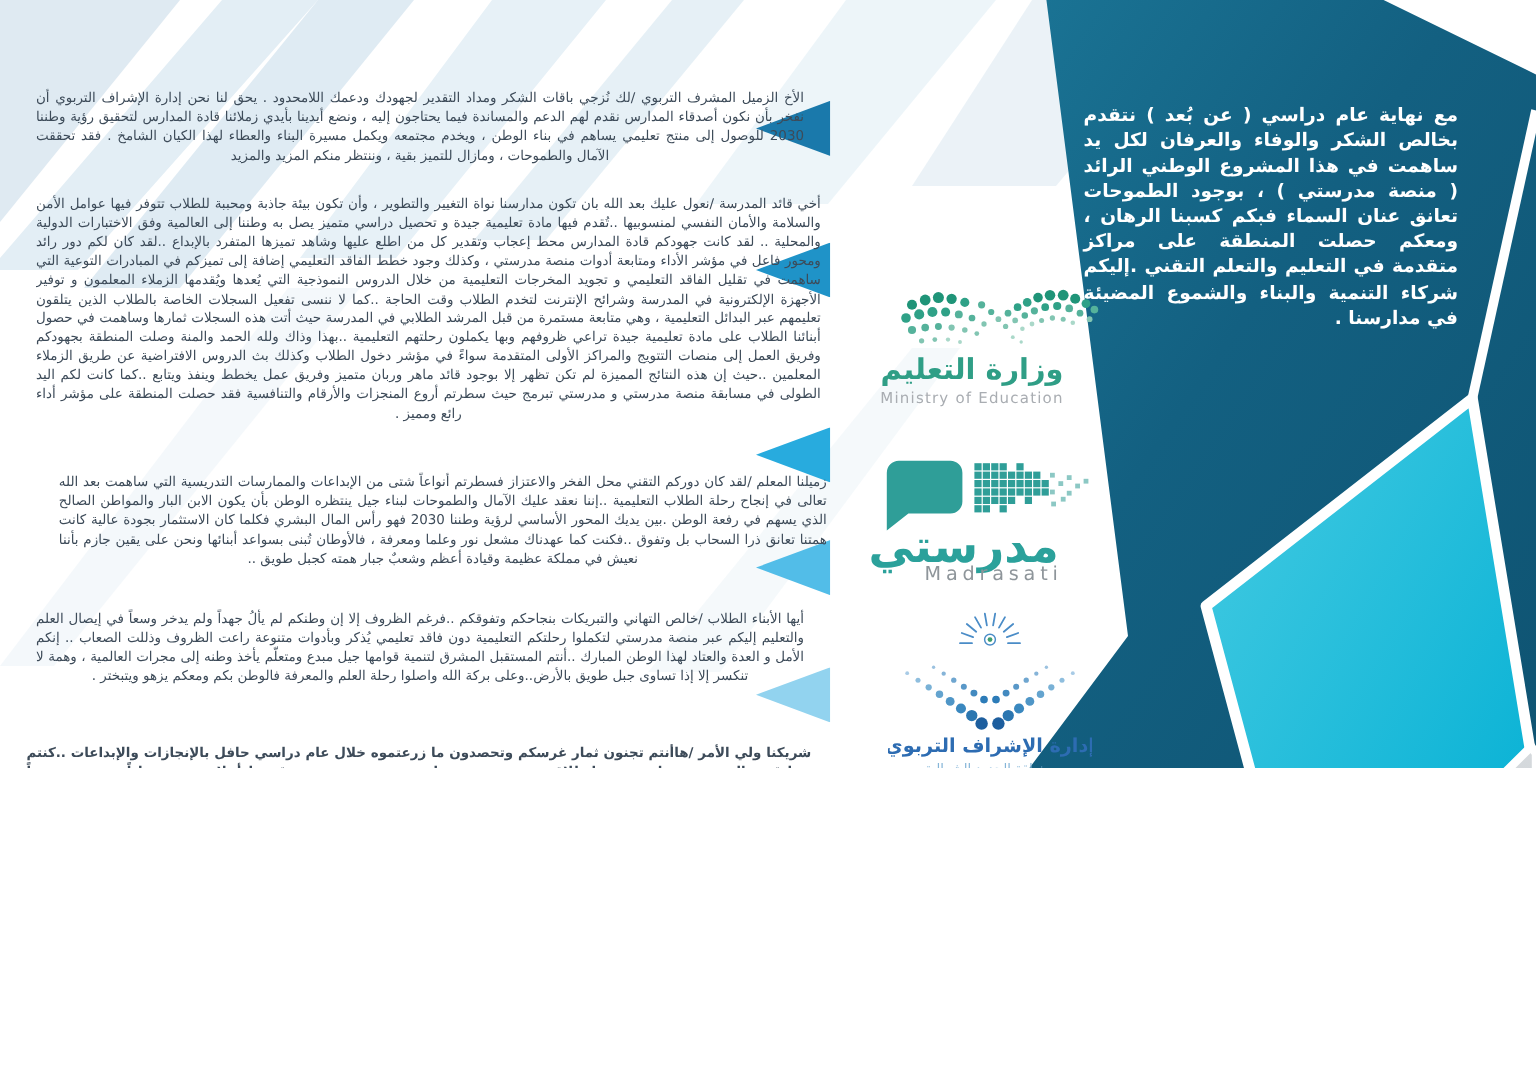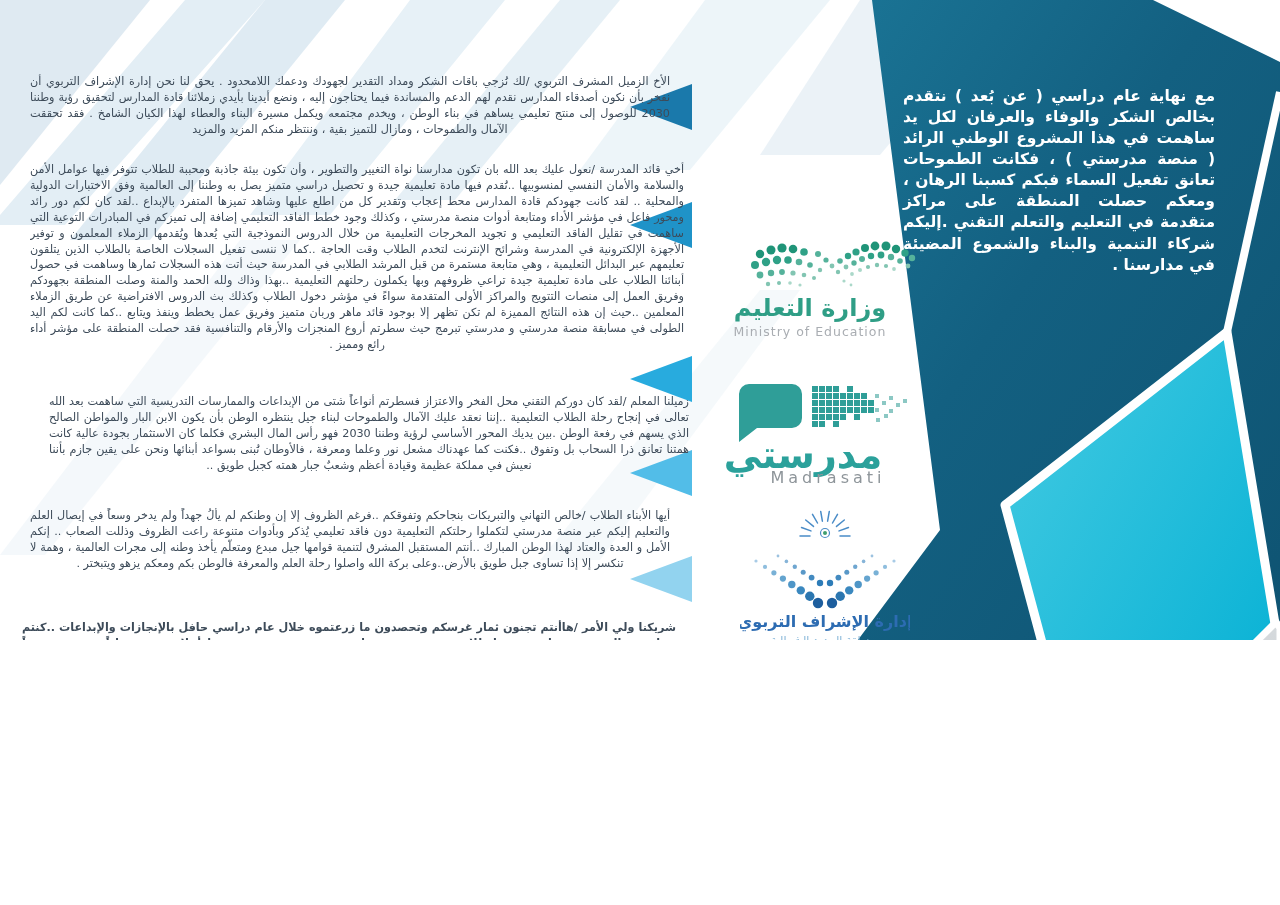--- a/index.html
+++ b/index.html
@@ -88,21 +88,21 @@
   <div class="tri" style="top: 698px; background-color: rgb(195, 231, 247);"></div>
 
   <div class="para p1">الأخ الزميل المشرف التربوي /لك نُزجي باقات الشكر ومداد التقدير لجهودك ودعمك اللامحدود . يحق لنا نحن إدارة الإشراف التربوي أن نفخر بأن نكون أصدقاء المدارس نقدم لهم الدعم والمساندة فيما يحتاجون إليه ، ونضع أيدينا بأيدي زملائنا قادة المدارس لتحقيق رؤية وطننا 2030 للوصول إلى منتج تعليمي يساهم في بناء الوطن ، ويخدم مجتمعه ويكمل مسيرة البناء والعطاء لهذا الكيان الشامخ . فقد تحققت الآمال والطموحات ، ومازال للتميز بقية ، وننتظر منكم المزيد والمزيد</div>
   <div class="para p2">أخي قائد المدرسة /نعول عليك بعد الله بان تكون مدارسنا نواة التغيير والتطوير ، وأن تكون بيئة جاذبة ومحببة للطلاب تتوفر فيها عوامل الأمن والسلامة والأمان النفسي لمنسوبيها ..تُقدم فيها مادة تعليمية جيدة و تحصيل دراسي متميز يصل به وطننا إلى العالمية وفق الاختبارات الدولية والمحلية .. لقد كانت جهودكم قادة المدارس محط إعجاب وتقدير كل من اطلع عليها وشاهد تميزها المتفرد بالإبداع ..لقد كان لكم دور رائد ومحور فاعل في مؤشر الأداء ومتابعة أدوات منصة مدرستي ، وكذلك وجود خطط الفاقد التعليمي إضافة إلى تميزكم في المبادرات التوعية التي ساهمت في تقليل الفاقد التعليمي و تجويد المخرجات التعليمية من خلال الدروس النموذجية التي يُعدها ويُقدمها الزملاء المعلمون و توفير الأجهزة الإلكترونية في المدرسة وشرائح الإنترنت لتخدم الطلاب وقت الحاجة ..كما لا ننسى تفعيل السجلات الخاصة بالطلاب الذين يتلقون تعليمهم عبر البدائل التعليمية ، وهي متابعة مستمرة من قبل المرشد الطلابي في المدرسة حيث أتت هذه السجلات ثمارها وساهمت في حصول أبنائنا الطلاب على مادة تعليمية جيدة تراعي ظروفهم وبها يكملون رحلتهم التعليمية ..بهذا وذاك ولله الحمد والمنة وصلت المنطقة بجهودكم وفريق العمل إلى منصات التتويج والمراكز الأولى المتقدمة سواءً في مؤشر دخول الطلاب وكذلك بث الدروس الافتراضية عن طريق الزملاء المعلمين ..حيث إن هذه النتائج المميزة لم تكن تظهر إلا بوجود قائد ماهر وربان متميز وفريق عمل يخطط وينفذ ويتابع ..كما كانت لكم اليد الطولى في مسابقة منصة مدرستي و مدرستي تبرمج حيث سطرتم أروع المنجزات والأرقام والتنافسية فقد حصلت المنطقة على مؤشر أداء رائع ومميز .</div>
   <div class="para p3">زميلنا المعلم /لقد كان دوركم التقني محل الفخر والاعتزاز فسطرتم أنواعاً شتى من الإبداعات والممارسات التدريسية التي ساهمت بعد الله تعالى في إنجاح رحلة الطلاب التعليمية ..إننا نعقد عليك الآمال والطموحات لبناء جيل ينتظره الوطن بأن يكون الابن البار والمواطن الصالح الذي يسهم في رفعة الوطن .بين يديك المحور الأساسي لرؤية وطننا 2030 فهو رأس المال البشري فكلما كان الاستثمار بجودة عالية كانت همتنا تعانق ذرا السحاب بل وتفوق ..فكنت كما عهدناك مشعل نور وعلما ومعرفة ، فالأوطان تُبنى بسواعد أبنائها ونحن على يقين جازم بأننا نعيش في مملكة عظيمة وقيادة أعظم وشعبٌ جبار همته كجبل طويق ..</div>
   <div class="para p4">أيها الأبناء الطلاب /خالص التهاني والتبريكات بنجاحكم وتفوقكم ..فرغم الظروف إلا إن وطنكم لم يألُ جهداً ولم يدخر وسعاً في إيصال العلم والتعليم إليكم عبر منصة مدرستي لتكملوا رحلتكم التعليمية دون فاقد تعليمي يُذكر وبأدوات متنوعة راعت الظروف وذللت الصعاب .. إنكم الأمل و العدة والعتاد لهذا الوطن المبارك ..أنتم المستقبل المشرق لتنمية قوامها جيل مبدع ومتعلّم يأخذ وطنه إلى مجرات العالمية ، وهمة لا تنكسر إلا إذا تساوى جبل طويق بالأرض..وعلى بركة الله واصلوا رحلة العلم والمعرفة فالوطن بكم ومعكم يزهو ويتبختر .</div>
   <div class="para p5">شريكنا ولي الأمر /هاأنتم تجنون ثمار غرسكم وتحصدون ما زرعتموه خلال عام دراسي حافل بالإنجازات والإبداعات ..كنتم تسابقون الزمن مع بداية موعد انطلاق منصة مدرستي لتسمو بهمة وعزيمة وقودها أحلام تسعد وطناً وتخدم مجتمعاً وتعلّي نفساً تواقة للمعالي ..فشكراً لكل أب وأم ساهما مع المدرسة لبناء جيل مبدع مفكر يسهم في بناء وطنه ومجتمعه لنتحق رؤية النماء والإزدهار 2030 فهم شركاء النجاح ورعاة المستقبل ..لن تصل سفينتنا إلى موانئ التميز والإبداع إلا بكم شركاء التربية والتعليم.. فالأسرة شريك استراتيجي للمدرسة ، ولا يمكن للمدرسة أن تؤدي رسالتها بكل اقتدار إلا بتكاتفكم وتعاضدكم ودعمكم المستمر .فدمج الأسرة في التعليم سر من أسرار تفوق الأبناء وتميز المدارس ..</div>
 
   <div class="closing">وكل عام والوطن وأنتم بخير ..</div>
 
-  <div class="right-msg">مع نهاية عام دراسي ( عن بُعد ) نتقدم بخالص الشكر والوفاء والعرفان لكل يد ساهمت في هذا المشروع الوطني الرائد ( منصة مدرستي ) ، فكانت الطموحات تعانق تفعيل السماء فبكم كسبنا الرهان ، ومعكم حصلت المنطقة على مراكز متقدمة في التعليم والتعلم التقني .إليكم شركاء التنمية والبناء والشموع المضيئة في مدارسنا .</div>
+  <div class="right-msg">مع نهاية عام دراسي ( عن بُعد ) نتقدم بخالص الشكر والوفاء والعرفان لكل يد ساهمت في هذا المشروع الوطني الرائد ( منصة مدرستي ) ، بوجود الطموحات تعانق عنان السماء فبكم كسبنا الرهان ، ومعكم حصلت المنطقة على مراكز متقدمة في التعليم والتعلم التقني .إليكم شركاء التنمية والبناء والشموع المضيئة في مدارسنا .</div>
   <div class="signature">أخوكم /محمد بن داود العطيوي</div>
 
   <svg class="logo logo-moe" width="220" height="110" viewBox="0 0 220 110">
     <g>
       <g fill="#1f9478">
         <circle cx="60" cy="18" r="4.2"></circle>
           <circle cx="71" cy="14" r="4.5"></circle>
           <circle cx="82" cy="12" r="4.6"></circle>
         <circle cx="93" cy="13" r="4.3"></circle>
           <circle cx="165" cy="12" r="4"></circle>

